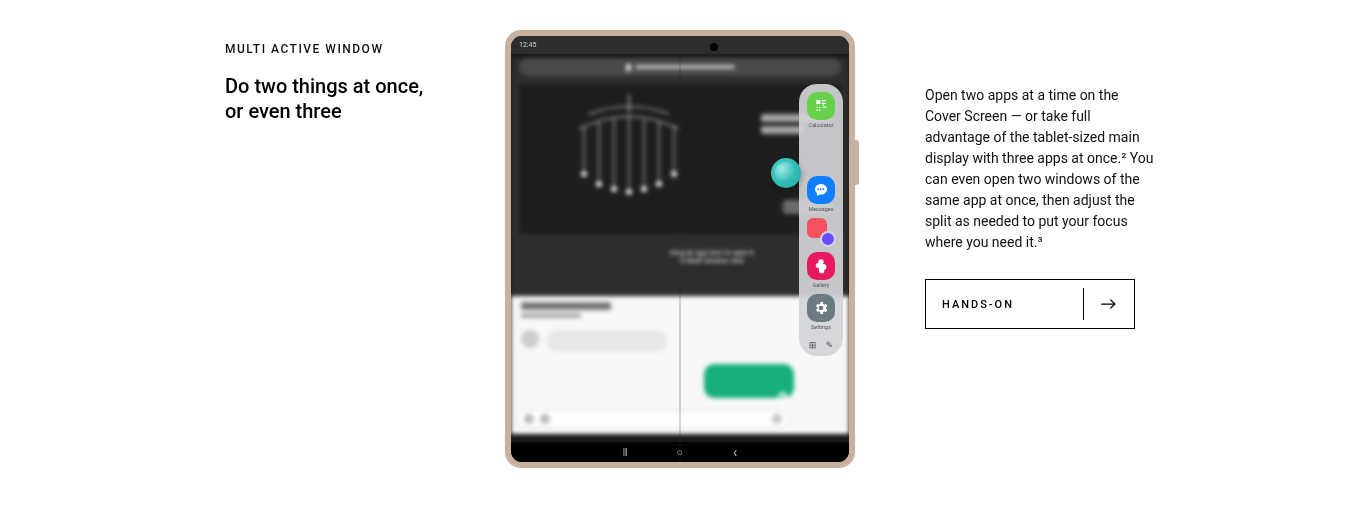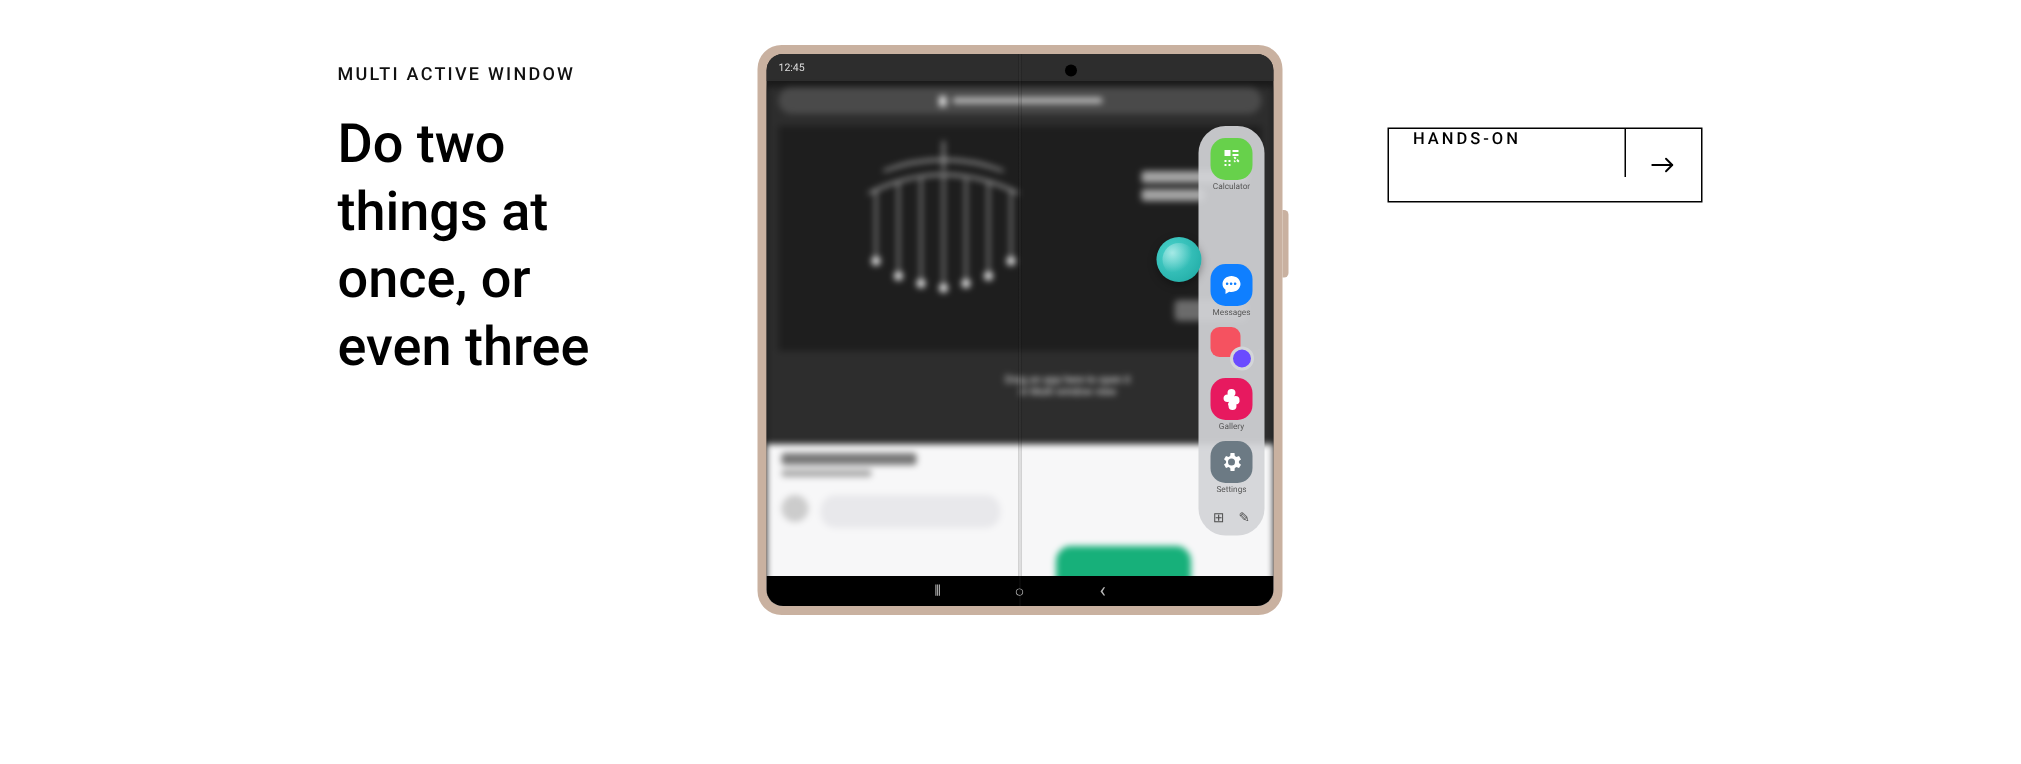--- a/index.html
+++ b/index.html
@@ -24,30 +24,30 @@
     padding-top: 12px;
   }
   .eyebrow {
     font-size: 12px;
     letter-spacing: 1.5px;
     font-weight: 500;
     color: #111;
     margin-bottom: 18px;
   }
   .heading {
-    font-size: 36px;
+    font-size: 20px;
     line-height: 1.25;
     font-weight: 500;
     color: #000;
   }
 
   
   .device {
     width: 350px;
-    height: 380px;
+    height: 438px;
     background: #c9b1a0;
     border-radius: 16px;
     padding: 6px;
     position: relative;
   }
   .device::after {
     content: "";
     position: absolute;
     right: -4px;
     top: 110px;
@@ -260,20 +260,21 @@
     font-size: 12px;
     line-height: 1.5;
     color: #222;
     margin-bottom: 30px;
   }
   .hands-on {
     display:flex;
     width: 210px;
     height: 50px;
     border: 1px solid #000;
+    align-items: center;
     cursor: pointer;
     background:#fff;
   }
   .hands-on-label {
     flex:1;
     padding-left: 16px;
     font-size: 11px;
     letter-spacing: 2px;
     font-weight: 500;
   }
@@ -426,20 +427,21 @@
           <span>⊞</span>
           <span>✎</span>
         </div>
       </div>
 
       <div class="drag-cursor"></div>
     </div>
   </div>
 
   <div class="right">
+    <p class="body-copy">Open two apps at a time on the Cover Screen — or take full advantage of the tablet-sized main display with three apps at once.² You can even open two windows of the same app at once, then adjust the split as needed to put your focus where you need it.³</p>
     <div class="hands-on">
       <span class="hands-on-label">HANDS-ON</span>
       <span class="hands-on-sep"></span>
       <span class="hands-on-arrow">
         <svg viewBox="0 0 24 24" width="20" height="20" stroke="#000" stroke-width="1.5" fill="none" stroke-linecap="round" stroke-linejoin="round">
           <line x1="3" y1="12" x2="19" y2="12"></line>
           <polyline points="14 7 19 12 14 17"></polyline>
         </svg>
       </span>
     </div>

